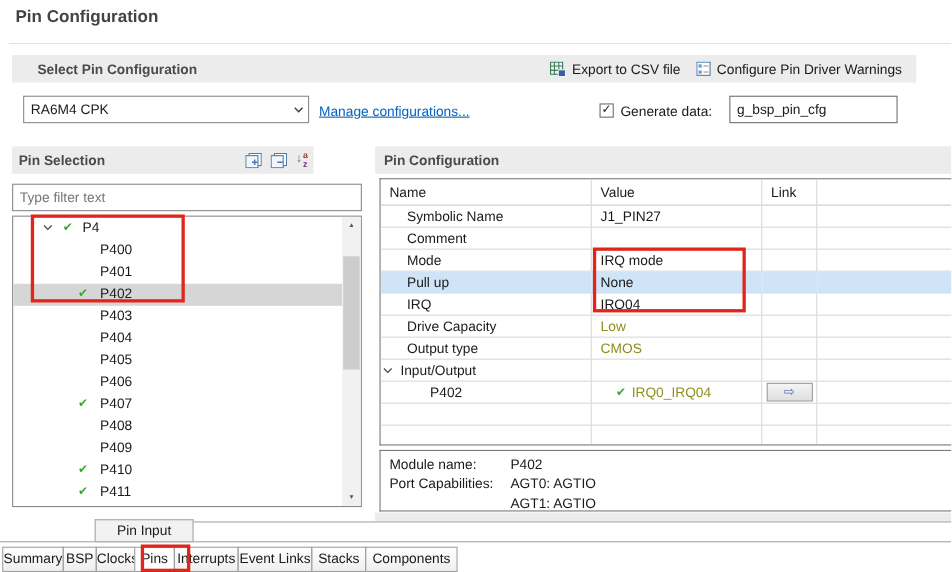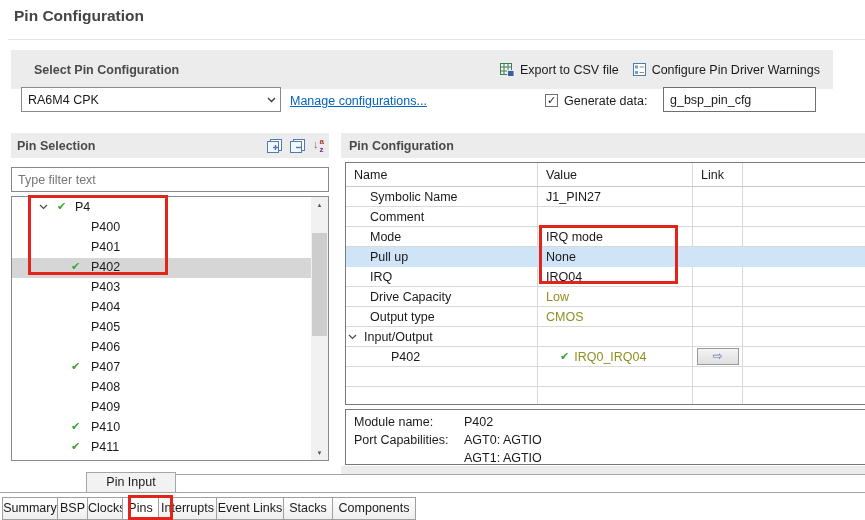--- a/index.html
+++ b/index.html
@@ -3,36 +3,36 @@
 <meta charset="utf-8">
 <style>
   html,body{margin:0;padding:0;background:#fff;}
   .screen{position:relative;width:865px;height:520px;background:#fff;overflow:hidden;
           font-family:"Liberation Sans",sans-serif;font-size:12.5px;color:#1a1a1a;}
   .abs{position:absolute;}
   .page-title{left:14px;top:7px;font-size:15.5px;font-weight:bold;color:#444;}
   .sep{left:8px;top:39px;width:857px;height:1px;background:#e3e3e3;}
   .band{background:#ececec;display:flex;align-items:center;}
   .band-label{font-weight:bold;color:#4a4a4a;white-space:nowrap;}
-  .select-band{left:11px;top:50px;width:822px;height:39px;}
+  .select-band{left:11px;top:50px;width:822px;height:25px;}
   .select-band .band-label{margin-left:23px;}
   .band-toolbar{margin-left:auto;margin-right:13px;display:flex;align-items:center;gap:14px;}
   .tool-btn{display:flex;align-items:center;gap:5px;cursor:default;white-space:nowrap;}
   .combo{left:21px;top:87px;width:260px;height:25px;border:1px solid #8a8a8a;background:#fff;
          box-sizing:border-box;display:flex;align-items:center;padding-left:6px;justify-content:center;}
   .combo .val{flex:1;}
   .combo .arrow{width:18px;display:flex;justify-content:center;align-items:center;}
   .link{color:#0563c1;text-decoration:underline;}
   .manage-link{left:290px;top:94px;}
   .cb{left:545px;top:94px;width:13px;height:13px;border:1px solid #707070;background:#fff;
       box-sizing:border-box;text-align:center;line-height:11px;font-size:11px;color:#1a1a1a;}
   .gen-label{left:564px;top:94px;}
   .gen-input{left:663px;top:87px;width:153px;height:25px;border:1px solid #707070;box-sizing:border-box;
              padding:0 6px;font:12.5px "Liberation Sans",sans-serif;color:#1a1a1a;}
-  .pinsel-band{left:11px;top:133px;width:318px;height:25px;}
+  .pinsel-band{left:11px;top:133px;width:274px;height:25px;}
   .pinsel-band .band-label{margin-left:6px;}
   .pinsel-icons{margin-left:auto;margin-right:5px;display:flex;align-items:center;gap:8px;}
   .filter-input{left:11px;top:167px;width:318px;height:25px;border:1px solid #8a8a8a;box-sizing:border-box;
                 padding:0 6px;font:12.5px "Liberation Sans",sans-serif;color:#1a1a1a;}
   .filter-input::placeholder{color:#767676;opacity:1;}
   .treebox{left:11px;top:196px;width:318px;height:265px;border:1px solid #8a8a8a;background:#fff;
            box-sizing:border-box;overflow:hidden;}
   .trow{position:absolute;left:0;width:299px;height:20px;display:flex;align-items:center;}
   .trow.sel{background:#d6d6d6;}
   .tchev{position:absolute;left:27px;top:6px;}

